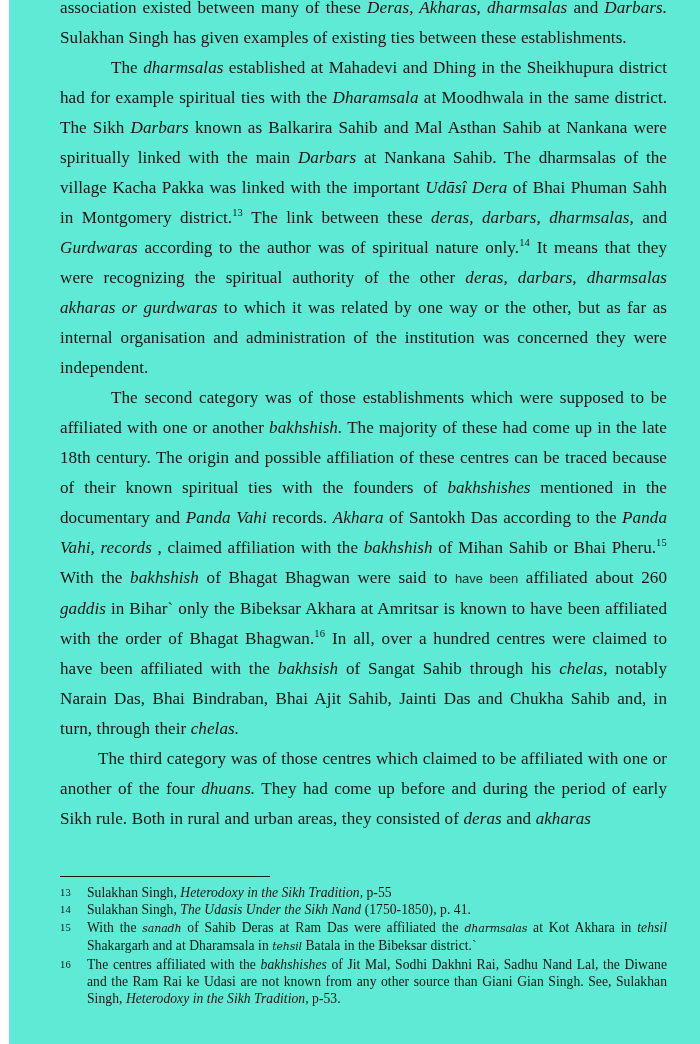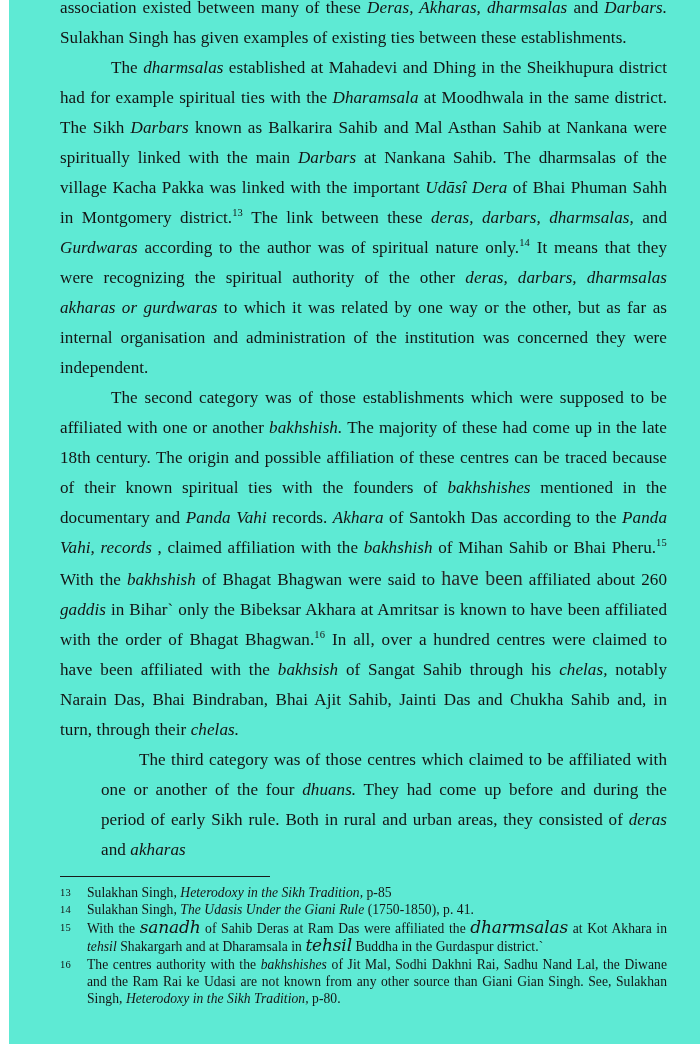--- a/index.html
+++ b/index.html
@@ -36,38 +36,38 @@
   p.para {
     margin: 0;
     text-align: justify;
     text-justify: inter-word;
     font-size: 17.1px;
     line-height: 30px;
     letter-spacing: 0.05px;
     word-spacing: 0.2px;
   }
   p.para.indent { text-indent: 51px; }
-  p.para.indent-sm { text-indent: 38px; margin-left: 41px; }
+  p.para.indent-sm { text-indent: 38px; }
 
   
   p.para { text-align-last: left; }
 
   i, em { font-style: italic; }
 
   sup.fn {
     font-size: 10.5px;
     vertical-align: super;
     line-height: 0;
     letter-spacing: 0.2px;
   }
 
   
   span.altface {
-    font-family: Liberation Serif, serif;
-    font-size: 20px;
+    font-family: Liberation Sans, sans-serif;
+    font-size: 13px;
     color: #2a2a2a;
     letter-spacing: -0.1px;
   }
 
   .gap { margin-top: 14px; }
   .gap-lg { margin-top: 18px; }
 
   
   #footnotes {
     position: absolute;
@@ -103,21 +103,21 @@
     line-height: 17.4px;
     text-align: justify;
     text-align-last: left;
     letter-spacing: 0.05px;
   }
 
   
   span.cond {
     font-style: italic;
     font-family: "DejaVu Serif", "Liberation Serif", serif;
-    font-size: 17px;
+    font-size: 11px;
     letter-spacing: -0.15px;
   }
 </style>
 </head>
 <body>
 
 <div id="page">
 
   <div id="body-text">
 
@@ -138,33 +138,33 @@
     </p>
 
   </div>
 
   <div id="footnotes">
 
     <div id="fn-rule"></div>
 
     <div class="fn-row">
       <span class="fn-num">13</span>
-      <div class="fn-text"><span>Sulakhan Singh, </span><i>Heterodoxy in the Sikh Tradition,</i><span> p-85</span></div>
+      <div class="fn-text"><span>Sulakhan Singh, </span><i>Heterodoxy in the Sikh Tradition,</i><span> p-55</span></div>
     </div>
 
     <div class="fn-row">
       <span class="fn-num">14</span>
-      <div class="fn-text"><span>Sulakhan Singh, </span><i>The Udasis Under the Giani Rule</i><span> (1750-1850), p. 41.</span></div>
+      <div class="fn-text"><span>Sulakhan Singh, </span><i>The Udasis Under the Sikh Nand</i><span> (1750-1850), p. 41.</span></div>
     </div>
 
     <div class="fn-row">
       <span class="fn-num">15</span>
-      <div class="fn-text"><span>With the </span><span class="cond">sanadh</span><span> of Sahib Deras at Ram Das were affiliated the </span><span class="cond">dharmsalas</span><span> at Kot Akhara in </span><i>tehsil</i><span> Shakargarh and at Dharamsala in </span><span class="cond">tehsil</span><span> Buddha in the Gurdaspur district.`</span></div>
+      <div class="fn-text"><span>With the </span><span class="cond">sanadh</span><span> of Sahib Deras at Ram Das were affiliated the </span><span class="cond">dharmsalas</span><span> at Kot Akhara in </span><i>tehsil</i><span> Shakargarh and at Dharamsala in </span><span class="cond">tehsil</span><span> Batala in the Bibeksar district.`</span></div>
     </div>
 
     <div class="fn-row">
       <span class="fn-num">16</span>
-      <div class="fn-text"><span>The centres authority with the </span><i>bakhshishes</i><span> of Jit Mal, Sodhi Dakhni Rai, Sadhu Nand Lal, the Diwane and the Ram Rai ke Udasi are not known from any other source than Giani Gian Singh. See, Sulakhan Singh, </span><i>Heterodoxy in the Sikh Tradition,</i><span> p-80.</span></div>
+      <div class="fn-text"><span>The centres affiliated with the </span><i>bakhshishes</i><span> of Jit Mal, Sodhi Dakhni Rai, Sadhu Nand Lal, the Diwane and the Ram Rai ke Udasi are not known from any other source than Giani Gian Singh. See, Sulakhan Singh, </span><i>Heterodoxy in the Sikh Tradition,</i><span> p-53.</span></div>
     </div>
 
   </div>
 
 </div>
 
 </body></html>

